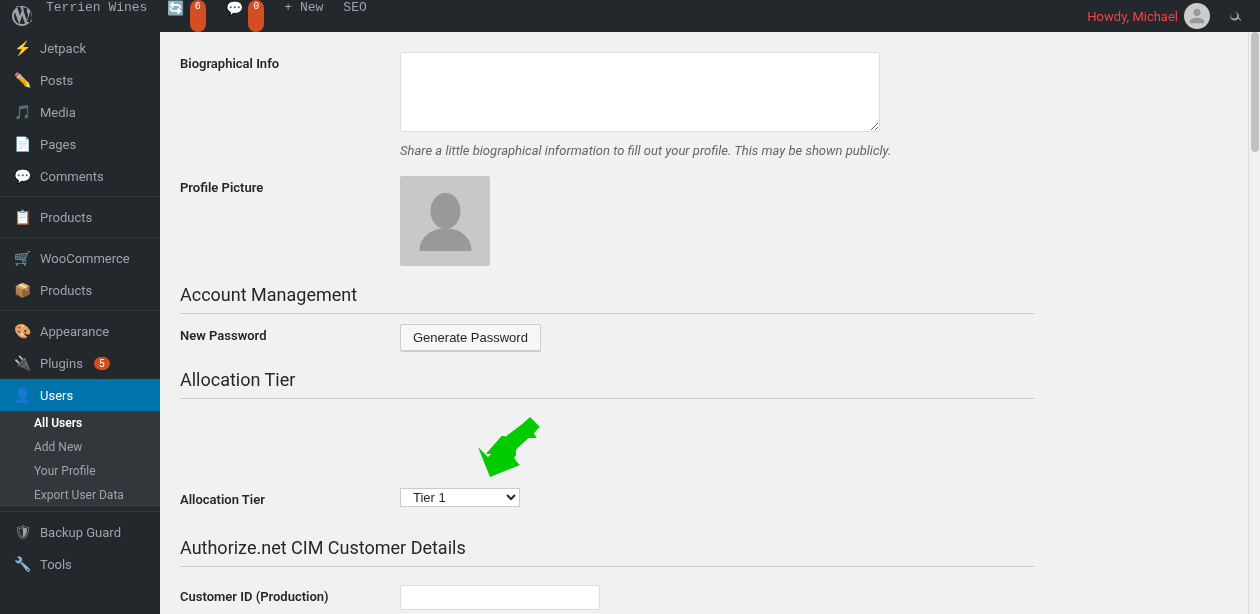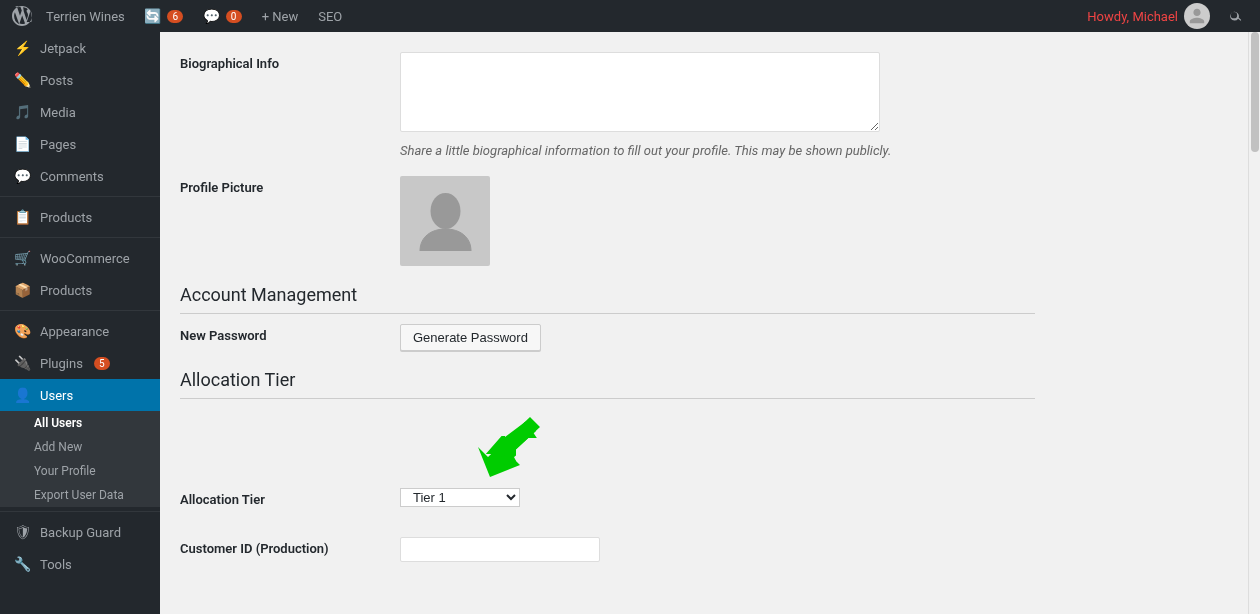--- a/index.html
+++ b/index.html
@@ -16,25 +16,25 @@
       z-index: 100;
     }
     .adminbar-left { display: flex; align-items: center; gap: 0; flex: 1; }
     .adminbar-logo { width: 28px; height: 32px; display: flex; align-items: center; justify-content: center; }
     .adminbar-logo svg { fill: #9ea3a8; width: 20px; height: 20px; }
     .adminbar-item {
       color: #9ea3a8;
       padding: 0 10px;
       height: 32px;
       display: flex;
-      align-items: center;
       gap: 5px;
       font-size: 13px;
       cursor: pointer;
       white-space: nowrap;
+      font-family: Liberation Mono, monospace;
     }
     .adminbar-right { display: flex; align-items: center; gap: 0; }
     .howdy-item { display: flex; align-items: center; gap: 6px; color: #ef4444; padding: 0 10px; height: 32px; cursor: pointer; }
     .avatar-box { width: 26px; height: 26px; background: #ccc; border-radius: 50%; overflow: hidden; display: flex; align-items: center; justify-content: center; }
     .search-icon-bar { width: 32px; height: 32px; display: flex; align-items: center; justify-content: center; cursor: pointer; color: #9ea3a8; }
     .badge-count { background: #d54e21; color: #fff; border-radius: 10px; font-size: 10px; padding: 1px 5px; min-width: 16px; text-align: center; }
 
     
     #layout { display: flex; flex: 1; overflow: hidden; }
 
@@ -366,20 +366,21 @@
           <div class="form-field">
             <select class="tier-select">
               <option>Tier 1</option>
               <option>Tier 2</option>
               <option>Tier 3</option>
             </select>
           </div>
         </div>
       </div>
 
+      <div class="allocation-section-heading">Authorize.net CIM Customer Details</div>
 
       <div class="form-row">
         <div class="form-label">Customer ID (Production)</div>
         <div class="form-field">
           <input type="text" style="border: 1px solid rgb(221, 221, 221); border-radius: 2px; padding: 4px 8px; width: 200px; font-size: 13px; background: rgb(255, 255, 255);">
         </div>
       </div>
     </div>
   </div>
 

